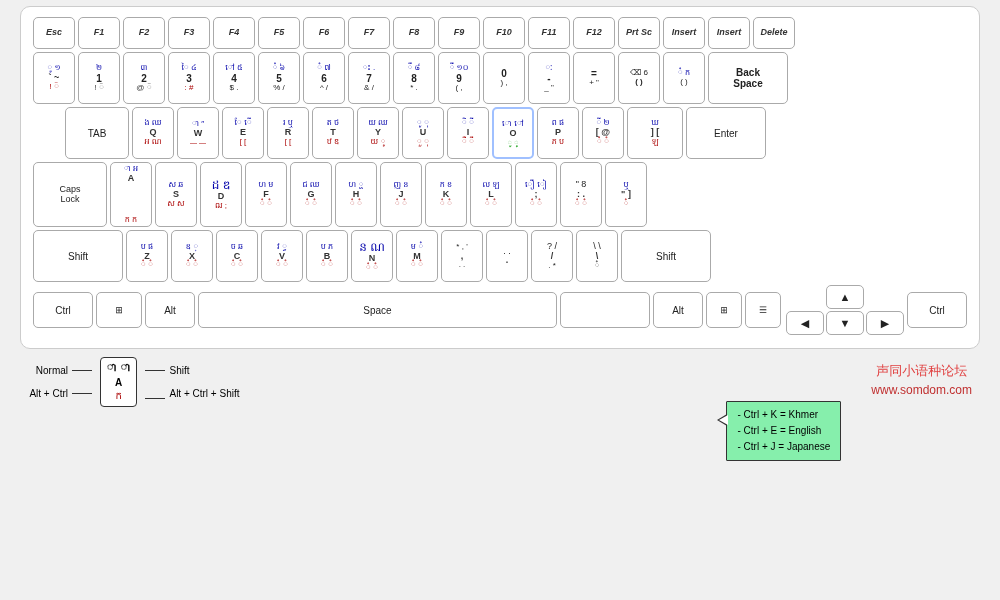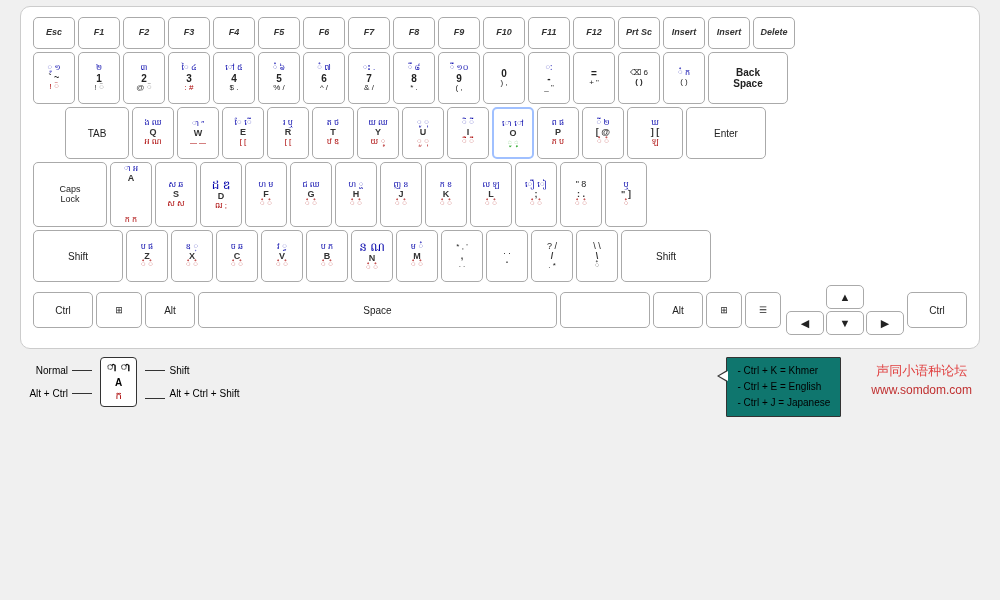--- a/index.html
+++ b/index.html
@@ -96,25 +96,26 @@
       font-size: 10px;
       display: flex;
       flex-direction: column;
       align-items: center;
       gap: 1px;
       background: #fff;
     }
     .legend-callout {
       border: 1.5px solid #333;
       border-radius: 1px;
-      background: #0f766e;
+      background: #86efac;
       padding: 5px 10px;
       font-size: 10px;
       line-height: 1.6;
       position: relative;
+      margin-top: 44px;
     }
     .legend-callout::before {
       content: '';
       position: absolute;
       left: -10px;
       top: 12px;
       border-width: 6px 10px 6px 0;
       border-style: solid;
       border-color: transparent #333 transparent transparent;
     }

